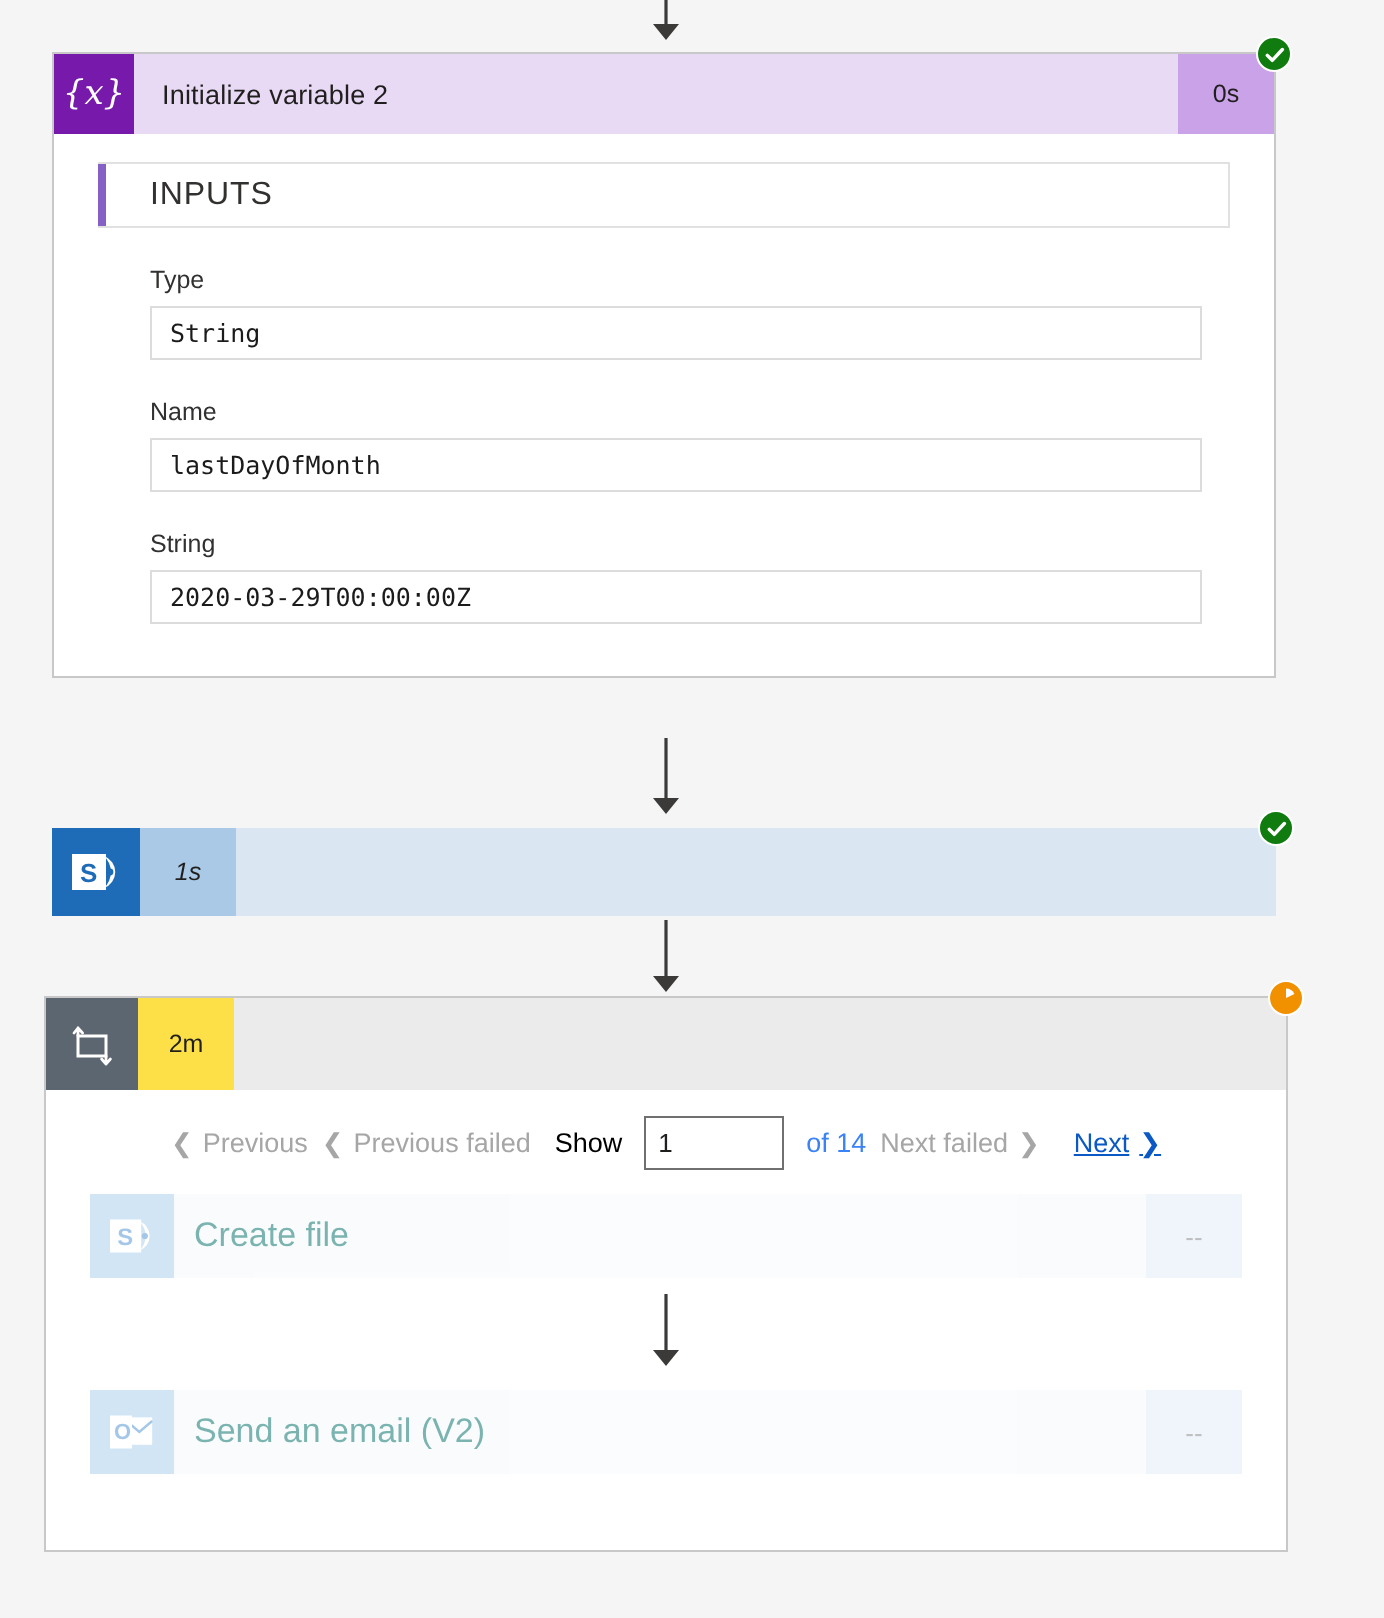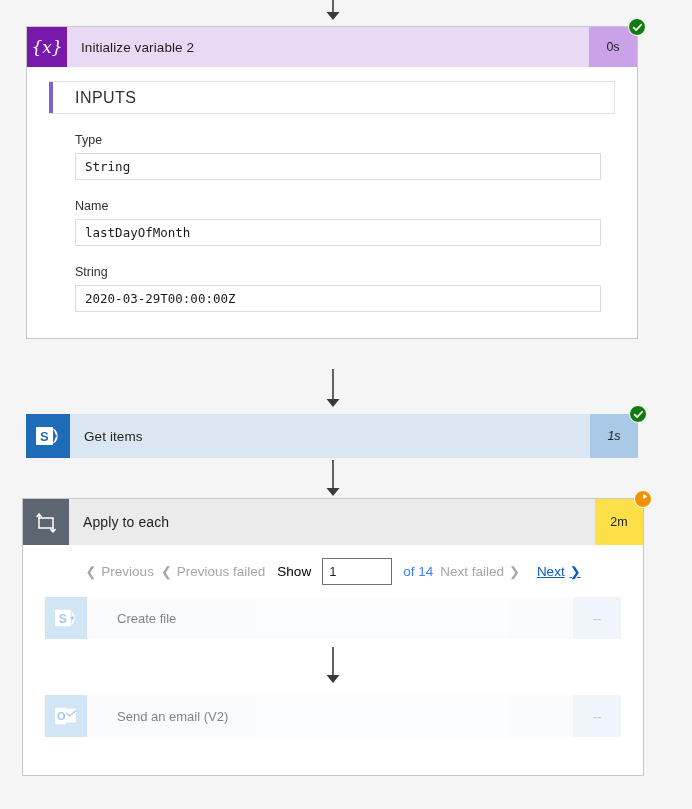--- a/index.html
+++ b/index.html
@@ -162,21 +162,21 @@
     background: #f5f9fd;
     opacity: .55;
   }
   .nested-icon {
     width: 42px; flex: 0 0 42px;
     display: flex; align-items: center; justify-content: center;
     background: #aed0ec;
   }
   .nested-title {
     flex: 1 1 auto; display: flex; align-items: center;
-    padding-left: 30px; font-size: 13px; color: #0f172a;
+    padding-left: 10px; font-size: 17px; color: #0f766e;
   }
   .nested-dur {
     flex: 0 0 48px; display: flex; align-items: center; justify-content: center;
     background: #e2eef9; color: #8a8a8a; font-size: 13px;
   }
   .nested-arrow {
     display: flex; justify-content: center;
     padding: 8px 0;
   }
 </style>
@@ -236,21 +236,20 @@
   <div class="card" id="getitems-card">
     <div class="card-head">
       <div class="card-icon">
         <svg width="26" height="24" viewBox="0 0 26 24">
           <rect x="1" y="3" width="17" height="18" fill="#ffffff"></rect>
           <text x="5" y="17" font-family="Liberation Sans, sans-serif" font-size="13" font-weight="bold" fill="#1e6bb8">S</text>
           <path d="M17 4 A8.5 8.5 0 0 1 17 20 A11 11 0 0 0 17 4 Z" fill="#ffffff"></path>
           <circle cx="20" cy="12" r="1.7" fill="#1e6bb8"></circle>
         </svg>
       </div>
-      <div class="card-title">Get items</div>
       <div class="card-dur">1s</div>
       <div class="badge ok">
         <svg width="11" height="11" viewBox="0 0 12 12">
           <path d="M1.8 6.2 L4.5 8.9 L10 3" fill="none" stroke="#fff" stroke-width="1.9" stroke-linecap="round" stroke-linejoin="round"></path>
         </svg>
       </div>
     </div>
   </div>
 
   <div class="arrow" style="left:321px; top:460px;">
@@ -262,21 +261,20 @@
 
   <div class="card" id="loop-card">
     <div class="card-head">
       <div class="card-icon">
         <svg width="22" height="22" viewBox="0 0 22 22">
           <path d="M4 7 L4 17 L18 17 L18 7 L4 7 Z" fill="none" stroke="#ffffff" stroke-width="1.5"></path>
           <path d="M4 7 L4 3 M4 3 L2 5.5 M4 3 L6.3 5.5" fill="none" stroke="#ffffff" stroke-width="1.4" stroke-linecap="round"></path>
           <path d="M18 17 L18 21 M18 21 L15.8 18.5 M18 21 L20.2 18.5" fill="none" stroke="#ffffff" stroke-width="1.4" stroke-linecap="round"></path>
         </svg>
       </div>
-      <div class="card-title">Apply to each</div>
       <div class="card-dur">2m</div>
       <div class="badge run">
         <svg width="12" height="12" viewBox="0 0 12 12">
           <path d="M6 6 L6 1.3 A4.7 4.7 0 0 1 10.2 4 Z" fill="#ffffff"></path>
         </svg>
       </div>
     </div>
 
     <div class="loop-body">
 

